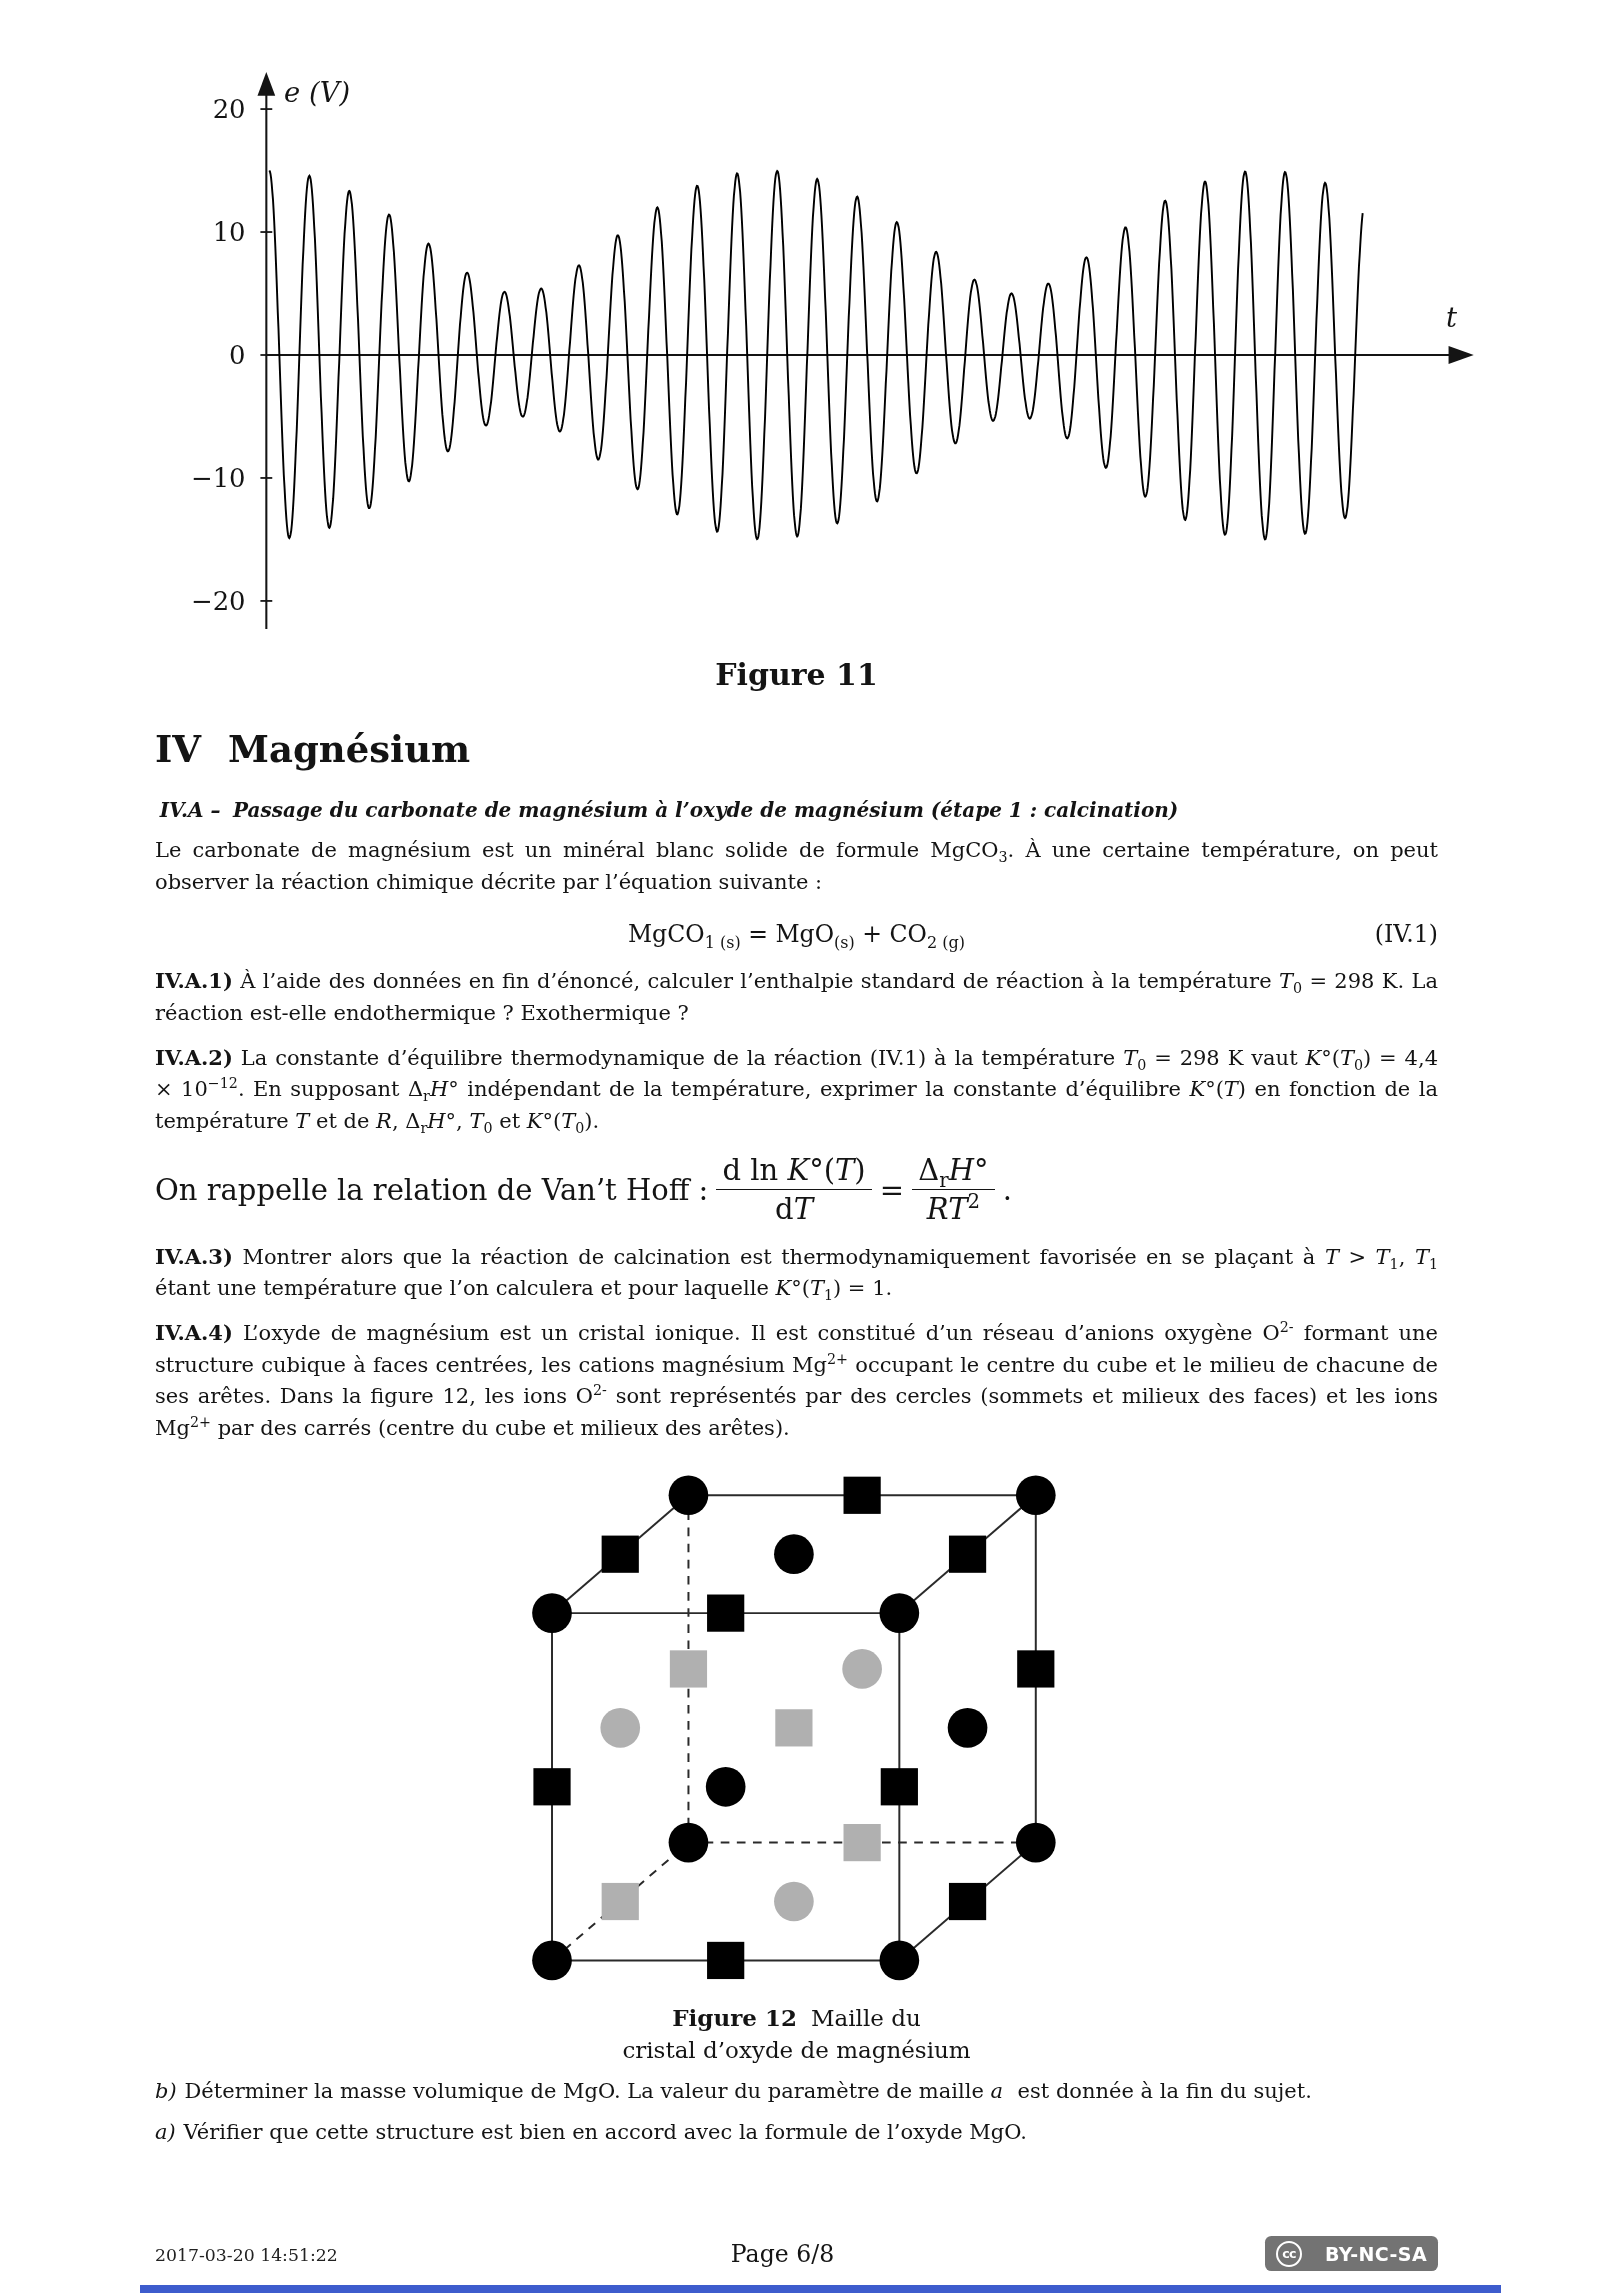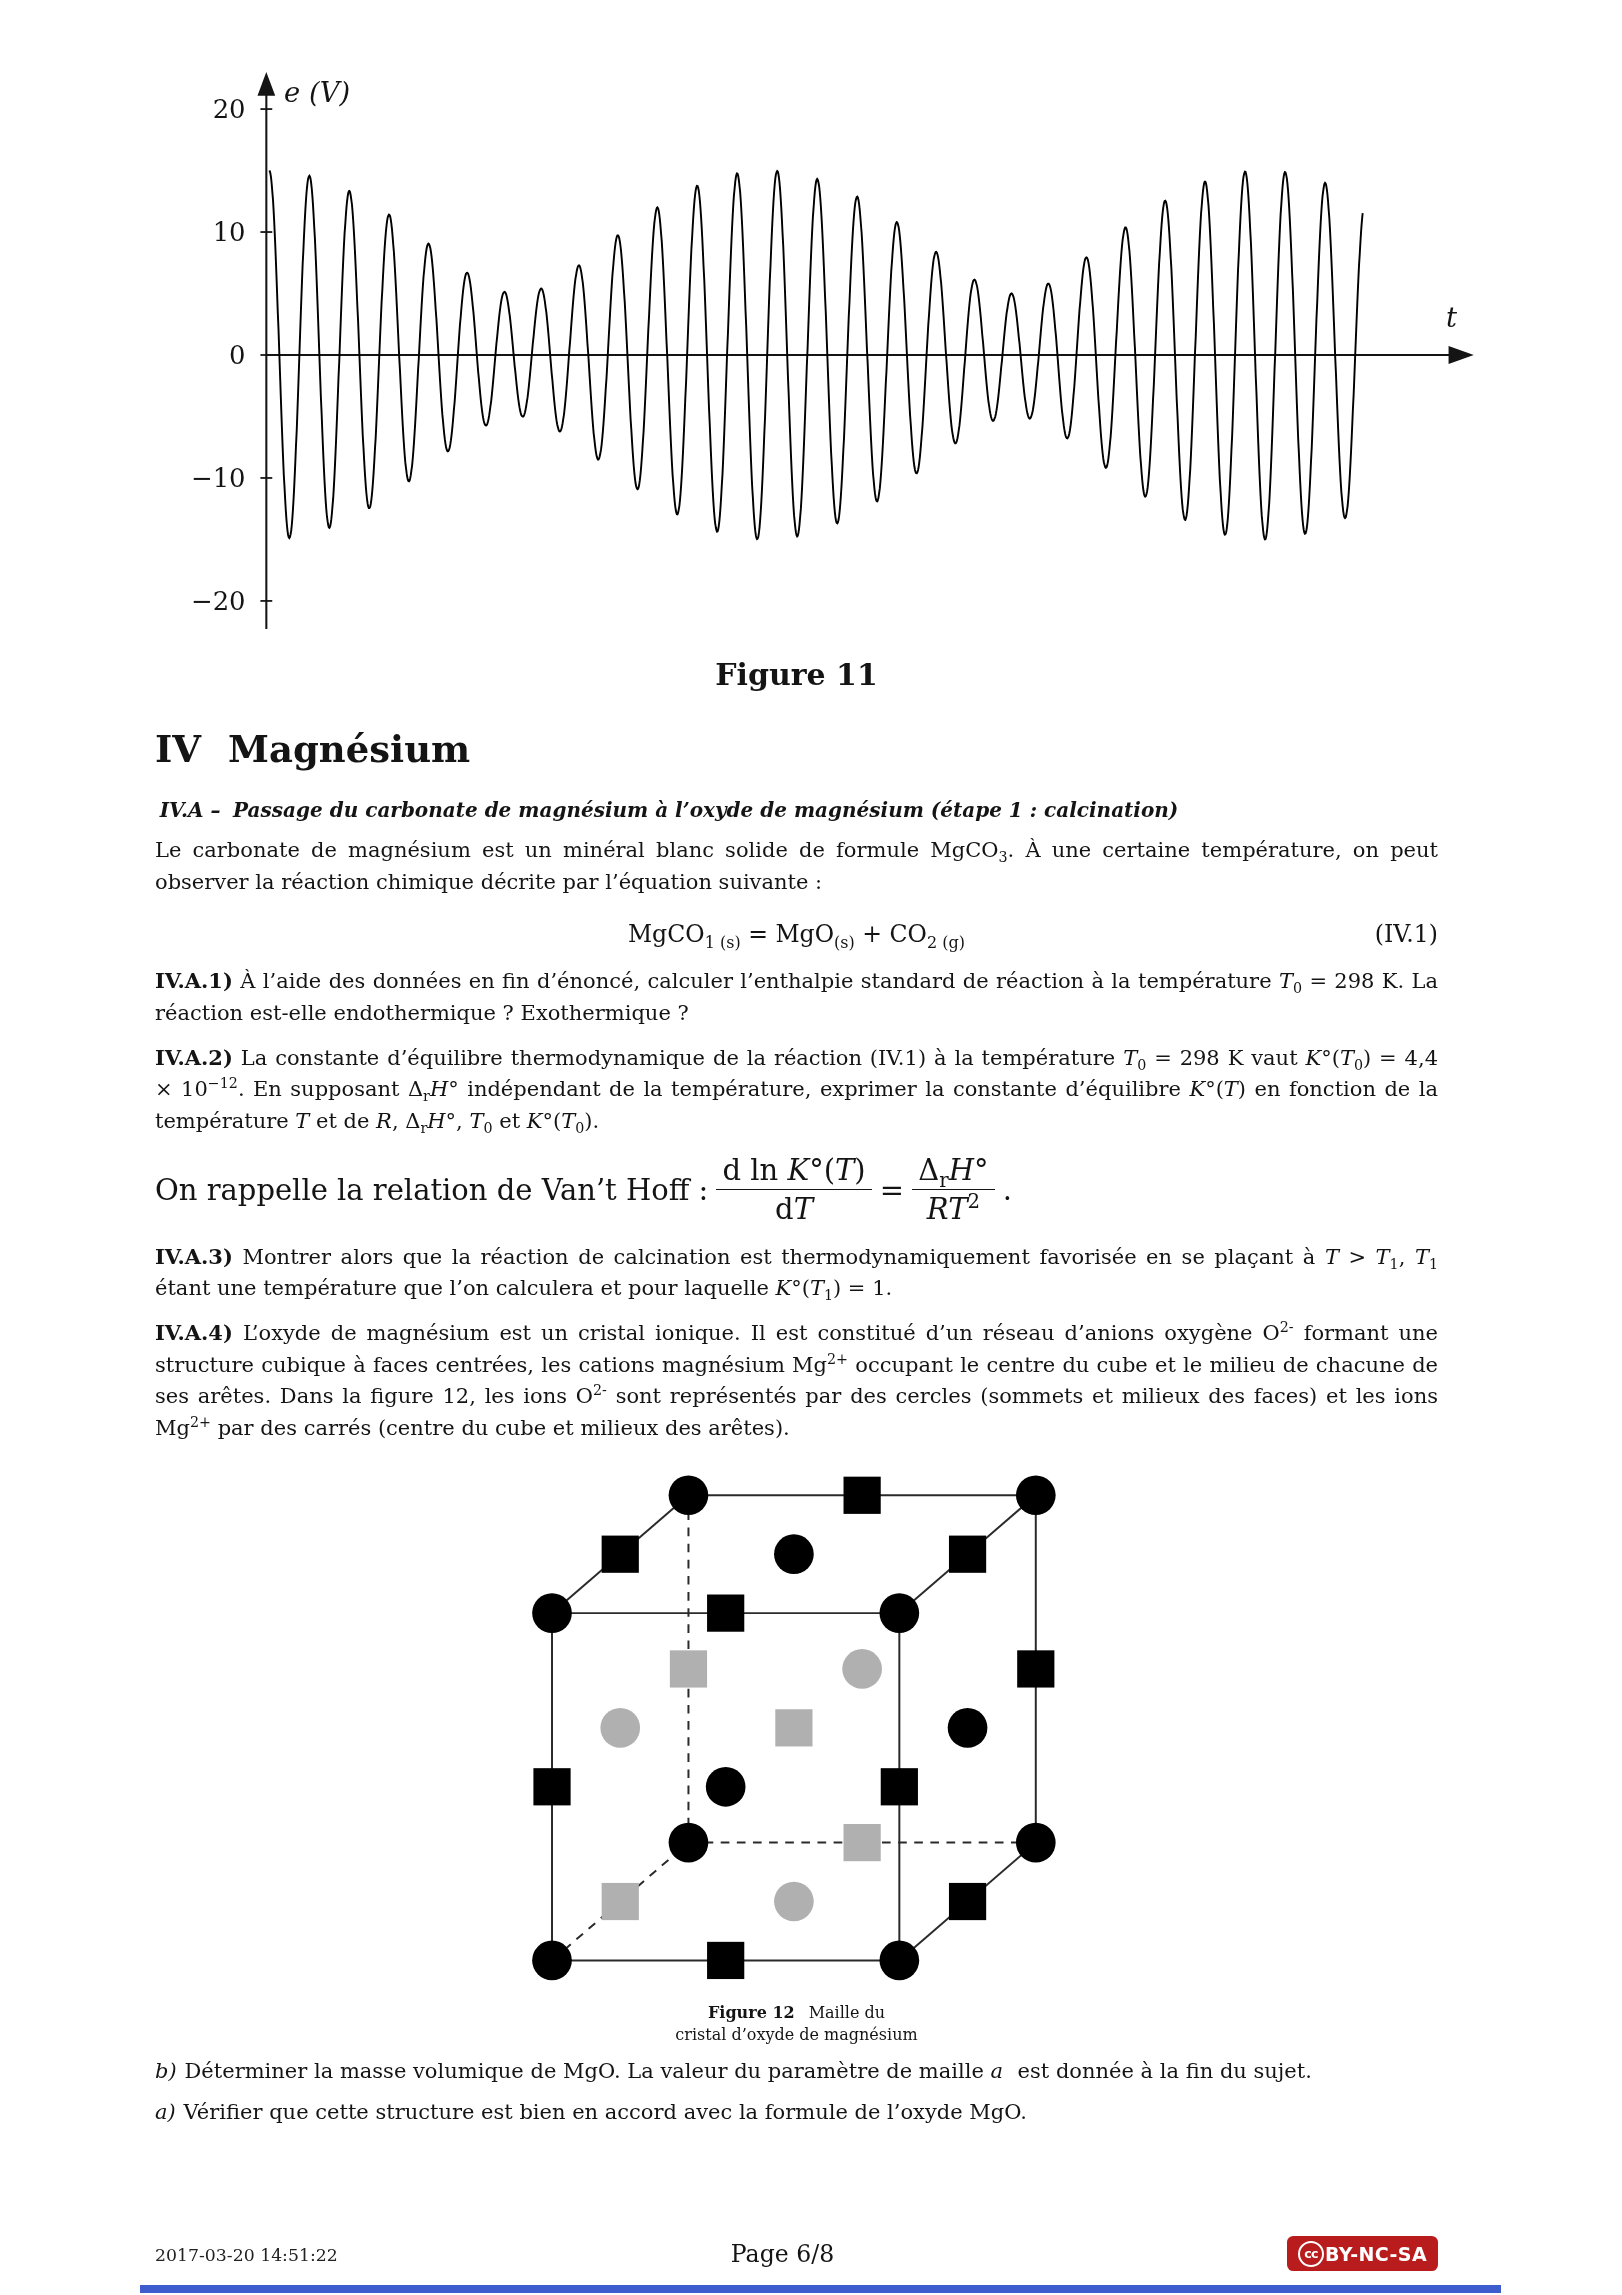--- a/index.html
+++ b/index.html
@@ -37,33 +37,33 @@
   .vanthoff{display:flex;align-items:center;gap:7.9px;font-size:29px;margin:14px 0 0 0;}
   .frac{display:inline-flex;flex-direction:column;text-align:center;line-height:1.25;}
   .frac .num,.frac .den{display:block;padding:0.8px 6.3px;white-space:nowrap;}
   .frac .den{border-top:1.6px solid #141414;}
 
   
   .fig12{margin:14px 0 0 0;text-align:center;}
   #crystal-svg{display:block;margin:0 auto;}
   .cube-edge{stroke:#2a2a2a;stroke-width:1.6;fill:none;}
   .cube-edge.dashed{stroke-dasharray:7 6;}
-  .fig12 figcaption{font-size:16px;margin-top:7.9px;line-height:1.4;}
+  .fig12 figcaption{font-size:23px;margin-top:7.9px;line-height:1.4;}
   .capgap{display:inline-block;width:14px;}
 
   
   .item{margin-top:9.4px;}
   .item i{margin-right:7.9px;}
 
   
   .footer{position:absolute;left:0;right:0;bottom:23.6px;height:39px;}
   .stamp{position:absolute;left:155px;bottom:6.3px;font-size:17.3px;color:#222222;}
   .pagenum{position:absolute;left:0;right:0;bottom:3.1px;text-align:center;font-size:23.6px;}
-  .badge{position:absolute;right:127px;bottom:0;display:flex;align-items:center;gap:1px;
-         background:#b91c1c;color:#ffffff;border-radius:6.3px;padding:4.7px 11px;
+  .badge{position:absolute;right:127px;bottom:0;display:flex;align-items:center;gap:23px;
+         background:#737373;color:#ffffff;border-radius:6.3px;padding:4.7px 11px;
          font-family:"DejaVu Sans",sans-serif;font-weight:bold;font-size:19px;letter-spacing:0.4px;}
   .cc{display:inline-flex;align-items:center;justify-content:center;width:22px;height:22px;
       border:2.4px solid #ffffff;border-radius:50%;font-size:12.6px;font-weight:bold;letter-spacing:-0.8px;}
   .bluestrip{position:absolute;left:140px;width:1361px;bottom:1.6px;height:8.6px;background:#3d5ccd;}
 </style>
 </head>
 <body>
 
 <div class="page">
   <div class="content">

